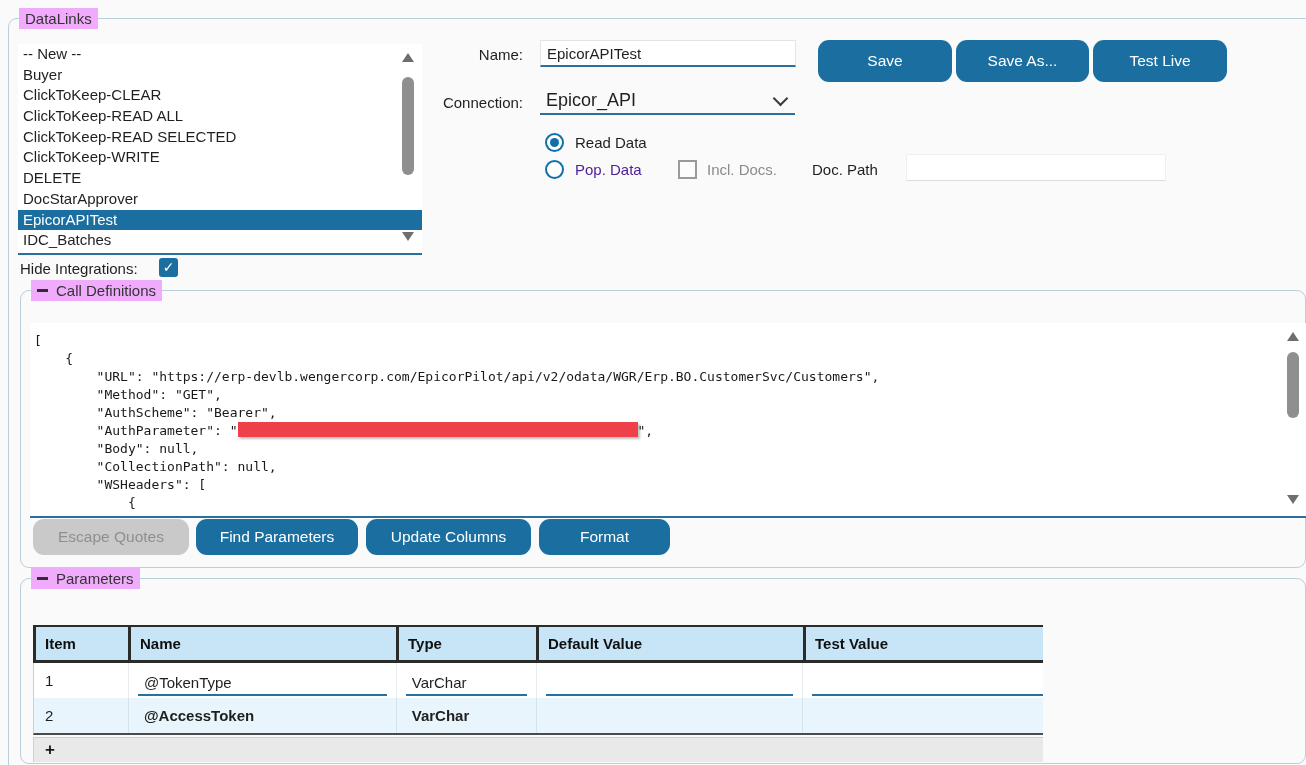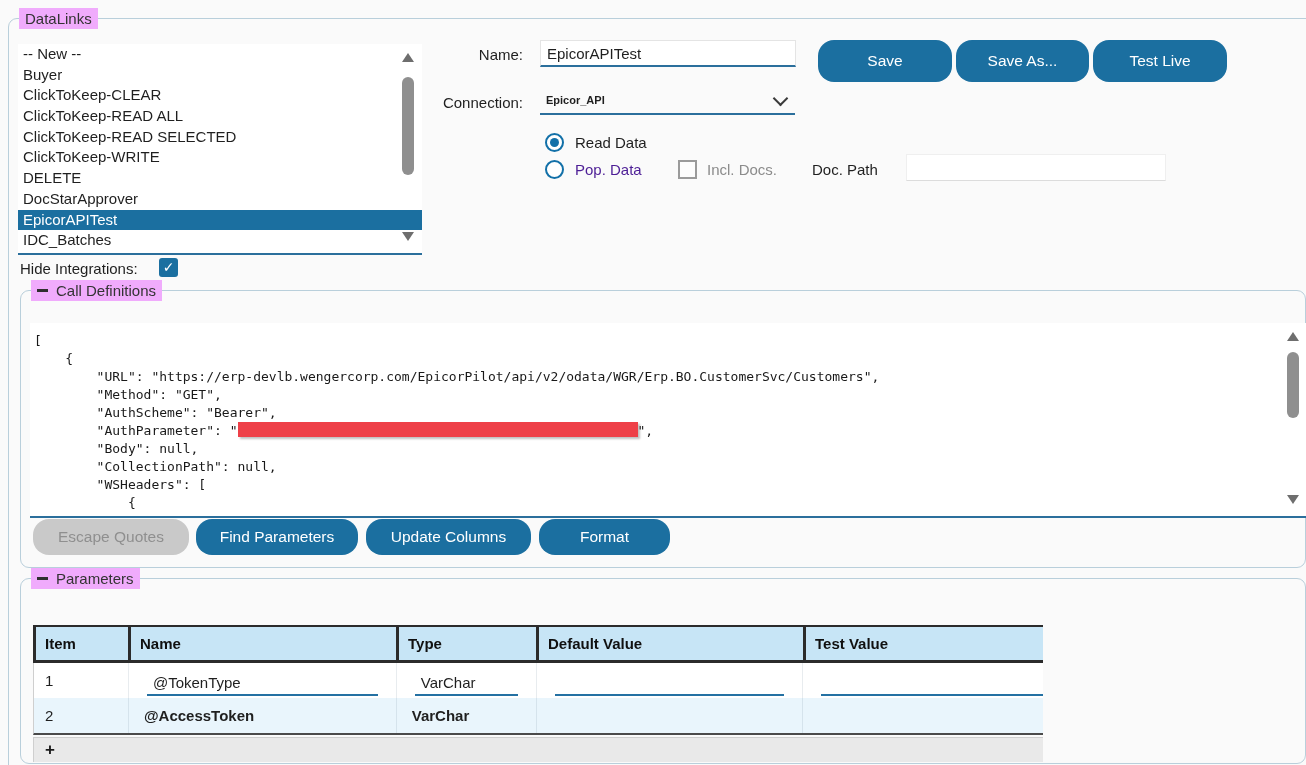--- a/index.html
+++ b/index.html
@@ -35,42 +35,42 @@
 
   
   .lbl{position:absolute;font-size:15px;}
   #name-label{left:390px;top:46px;width:133px;text-align:right;}
   #connection-label{left:390px;top:94px;width:133px;text-align:right;}
   #name-input{position:absolute;left:540px;top:40px;width:248px;height:24px;background:#fff;
               border:1px solid #e4e4e4;border-bottom:2px solid #2b6f9c;font:15px "Liberation Sans",sans-serif;
               padding:0 0 0 6px;color:#1f1f1f;outline:none;}
   #connection-select{position:absolute;left:540px;top:87px;width:255px;height:26px;
               border-bottom:2px solid #2b6f9c;display:flex;align-items:center;cursor:pointer;}
-  #connection-select .val{font-size:11px;padding-left:6px;font-weight:bold;}
+  #connection-select .val{font-size:18px;padding-left:6px;}
   .chevron{position:absolute;right:9px;top:6px;width:9px;height:9px;border-right:2px solid #3a3a3a;
            border-bottom:2px solid #3a3a3a;transform:rotate(45deg);}
   .radio{position:absolute;width:15px;height:15px;border:2px solid #1270a8;border-radius:50%;
          background:#fff;display:flex;align-items:center;justify-content:center;cursor:pointer;}
   .radio .dot{width:9px;height:9px;border-radius:50%;background:#1270a8;}
   #radio-read{left:545px;top:133px;} #radio-pop{left:545px;top:160px;}
   #read-label{left:575px;top:134px;} #pop-label{left:575px;top:161px;color:#4c1d95;}
   #incl-docs-cb{position:absolute;left:678px;top:160px;width:15px;height:15px;border:2px solid #9a9a9a;
                 background:#fcfcfc;cursor:pointer;}
   #incl-docs-label{left:707px;top:161px;color:#8b8b8b;}
   #docpath-label{left:812px;top:161px;}
   #docpath-input{position:absolute;left:906px;top:154px;width:250px;height:23px;background:#fff;
                  border:1px solid #efefef;border-bottom:1px solid #dcdcdc;outline:none;
                  font:15px "Liberation Sans",sans-serif;padding-left:6px;}
   #hide-label{left:20px;top:260px;}
   #hide-cb{position:absolute;left:159px;top:258px;width:19px;height:19px;background:#1b6fa0;
            border-radius:3px;color:#fff;font-size:14px;line-height:19px;text-align:center;cursor:pointer;}
 
   
   .btn{position:absolute;display:flex;align-items:center;justify-content:center;background:#1b6fa0;
-       color:#fff;border-radius:16px;font-size:15.5px;font-weight:500;cursor:pointer;user-select:none;}
+       color:#fff;border-radius:11px;font-size:15.5px;font-weight:500;cursor:pointer;user-select:none;}
   #save-btn{left:818px;top:40px;width:134px;height:42px;}
   #saveas-btn{left:956px;top:40px;width:133px;height:42px;}
   #testlive-btn{left:1093px;top:40px;width:134px;height:42px;}
   #escape-btn{left:33px;top:519px;width:156px;height:36px;background:#c9c9c9;color:#8f8f8f;cursor:default;}
   #find-btn{left:196px;top:519px;width:162px;height:36px;}
   #update-btn{left:366px;top:519px;width:165px;height:36px;}
   #format-btn{left:539px;top:519px;width:131px;height:36px;}
 
   
   #code-area{position:absolute;left:30px;top:323px;width:1274px;height:184px;background:#fff;
@@ -85,21 +85,21 @@
   .thead{display:flex;width:1310px;height:38px;background:#c7e5f6;border-top:2px solid #2b2b2b;
          border-bottom:3px solid #2b2b2b;box-sizing:border-box;}
   .th{border-left:3px solid #2b2b2b;display:flex;align-items:center;padding-left:9px;
       font-weight:bold;font-size:15px;color:#101010;box-sizing:border-box;}
   .c0{width:95px;}.c1{width:268px;}.c2{width:140px;}.c3{width:267px;}.c4{width:270px;}.c5{width:143px;}.c6{width:127px;}
   .tbody{width:1310px;border-bottom:2px solid #4a4a4a;border-left:1px solid #cfcfcf;box-sizing:border-box;}
   .tr{display:flex;height:35px;background:#fff;}
   .tr.alt{background:#e9f5fc;}
   .td{display:flex;align-items:center;box-sizing:border-box;border-right:1px solid rgba(100,130,150,0.15);}
   .td.c0{padding-left:11px;font-size:15px;}
-  .field{flex:1;margin:0 18px;height:25px;border-bottom:2px solid #2471a3;font-size:15px;
+  .field{flex:1;margin:0 9px;height:25px;border-bottom:2px solid #2471a3;font-size:15px;
          display:flex;align-items:flex-end;padding:0 0 3px 6px;cursor:text;}
   .plain{font-size:15px;padding-left:15px;font-weight:bold;}
   .req-check{width:14px;height:14px;background:#fff;border:2px solid #3a3a3a;border-radius:2px;
              margin-left:11px;box-shadow:2.5px 2.5px 2px rgba(0,0,0,0.5);cursor:pointer;}
   .td.c6 .delete-icon{margin-left:72px;}
   .delete-icon{width:17px;height:17px;border-radius:50%;background:#2d2d2d;color:#fff;font-size:10px;
                line-height:17px;text-align:center;cursor:pointer;}
   .tfoot{margin-top:2px;width:1263px;height:26px;background:#e9e9e9;border:1px solid #cfcfcf;
          box-sizing:border-box;display:flex;align-items:center;padding-left:11px;font-size:17px;
          font-weight:bold;color:#1a1a1a;cursor:pointer;}

